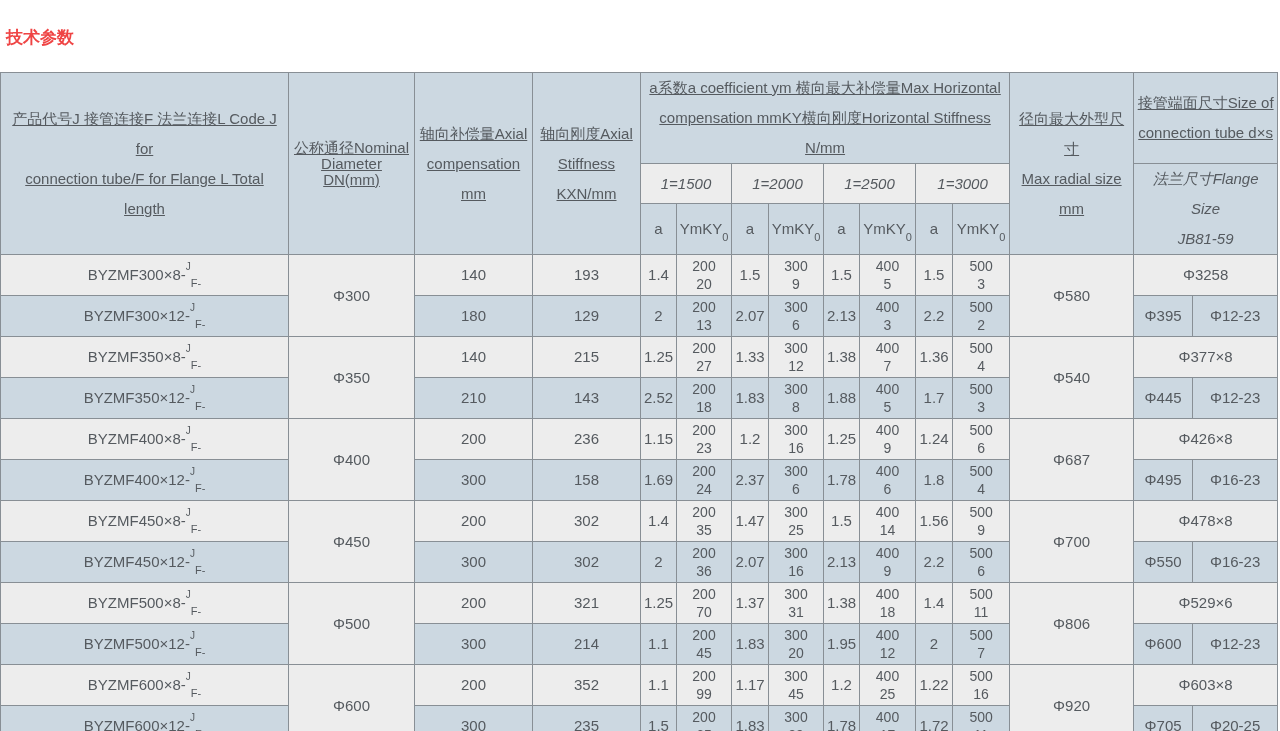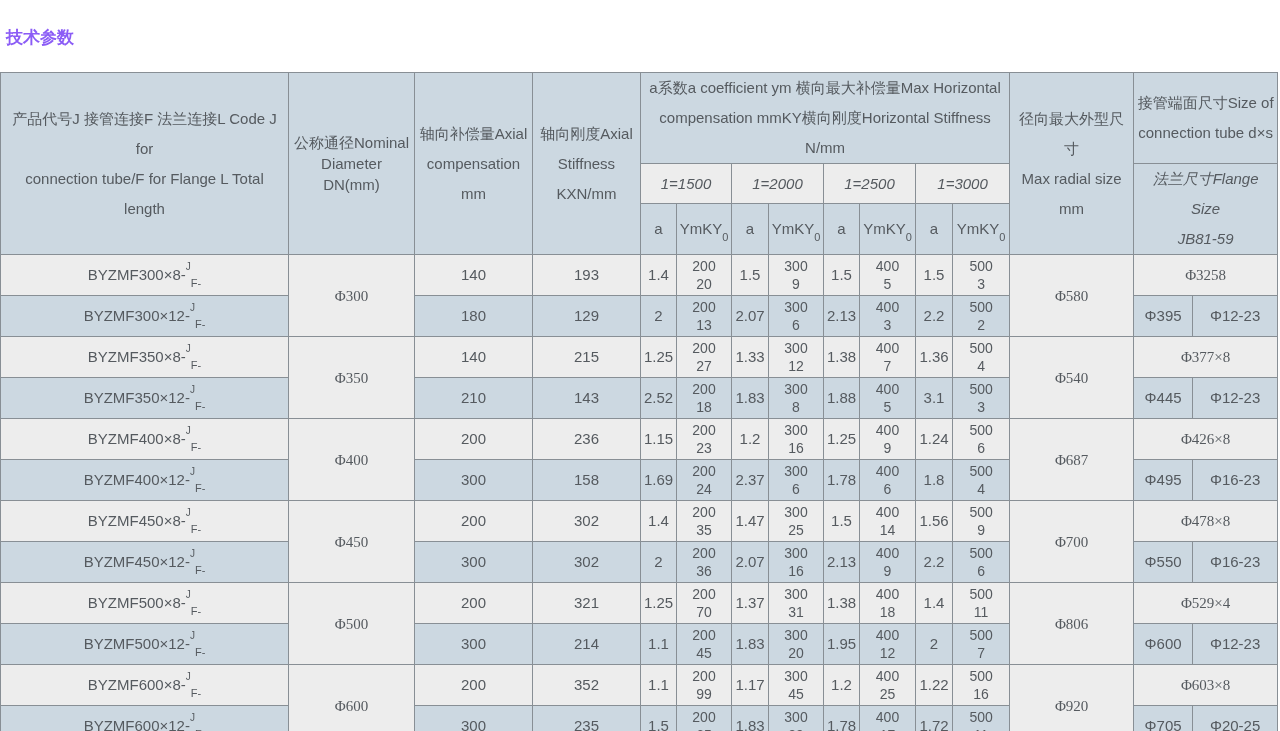--- a/index.html
+++ b/index.html
@@ -10,46 +10,46 @@
     --text:#555a5f;
   }
   *{box-sizing:border-box;}
   html,body{margin:0;padding:0;background:#ffffff;}
   body{
     width:1280px;height:731px;overflow:hidden;
     font-family:"Liberation Sans","DejaVu Sans",sans-serif;
     color:var(--text);
   }
   .page-title{
-    font-size:17px;font-weight:bold;color:#8b5cf6;
+    font-size:17px;font-weight:bold;color:#ef4444;
     margin:28px 0 0 6px;line-height:20px;
   }
   table.tech{
     border-collapse:collapse;table-layout:fixed;
     width:1278px;margin-top:24px;
   }
   table.tech th,table.tech td{
     border:1px solid var(--border);
     text-align:center;vertical-align:middle;
     font-weight:normal;font-size:15px;padding:0 2px;
     overflow:hidden;
   }
   thead th{background:var(--header-bg);white-space:pre-line;line-height:30px;}
-  thead tr.hrow-1 th{height:91px;}
+  thead tr.hrow-1 th{height:91px;text-decoration:underline;}
   thead tr.hrow-2 th{height:30px;font-style:italic;}
   thead tr.hrow-3 th{height:39px;}
-  thead th.h-dn{line-height:21px;}
+  thead th.h-dn{line-height:16px;}
   thead th.h-subgroup{background:var(--row-light);line-height:normal;}
   thead th.h-flange{line-height:30px;}
   sub{font-size:11px;position:relative;top:3px;line-height:0;}
   sup{font-size:10px;position:relative;top:-4px;line-height:0;}
   tbody td{height:41px;line-height:18px;}
   tbody tr.row-light td{background:var(--row-light);}
   tbody tr.row-blue td{background:var(--row-blue);}
-  tbody td.cell-light{background:var(--row-light) !important;font-family:Liberation Serif, serif;}
+  tbody td.cell-light{background:var(--row-light) !important;}
   tbody td.ym-cell{font-size:14px;line-height:18px;}
 </style>
 </head>
 <body>
 
 <div>
   <h1 class="page-title">技术参数</h1>
 
   <table class="tech">
     <colgroup>
@@ -162,21 +162,21 @@
         <tr class="row-blue">
           <td>BYZMF350×12-<sup>J</sup><sub>F-</sub></td>
           <td>210</td>
           <td>143</td>
           <td>2.52</td>
           <td class="ym-cell">200<br>18</td>
           <td>1.83</td>
           <td class="ym-cell">300<br>8</td>
           <td>1.88</td>
           <td class="ym-cell">400<br>5</td>
-          <td>3.1</td>
+          <td>1.7</td>
           <td class="ym-cell">500<br>3</td>
           <td>Φ445</td>
           <td>Φ12-23</td>
         </tr>
         <tr class="row-light">
           <td>BYZMF400×8-<sup>J</sup><sub>F-</sub></td>
           <td rowspan="2" class="cell-light">Φ400</td>
           <td>200</td>
           <td>236</td>
           <td>1.15</td>
@@ -243,21 +243,21 @@
           <td>321</td>
           <td>1.25</td>
           <td class="ym-cell">200<br>70</td>
           <td>1.37</td>
           <td class="ym-cell">300<br>31</td>
           <td>1.38</td>
           <td class="ym-cell">400<br>18</td>
           <td>1.4</td>
           <td class="ym-cell">500<br>11</td>
           <td rowspan="2" class="cell-light">Φ806</td>
-          <td colspan="2" class="cell-light">Φ529×4</td>
+          <td colspan="2" class="cell-light">Φ529×6</td>
         </tr>
         <tr class="row-blue">
           <td>BYZMF500×12-<sup>J</sup><sub>F-</sub></td>
           <td>300</td>
           <td>214</td>
           <td>1.1</td>
           <td class="ym-cell">200<br>45</td>
           <td>1.83</td>
           <td class="ym-cell">300<br>20</td>
           <td>1.95</td>

